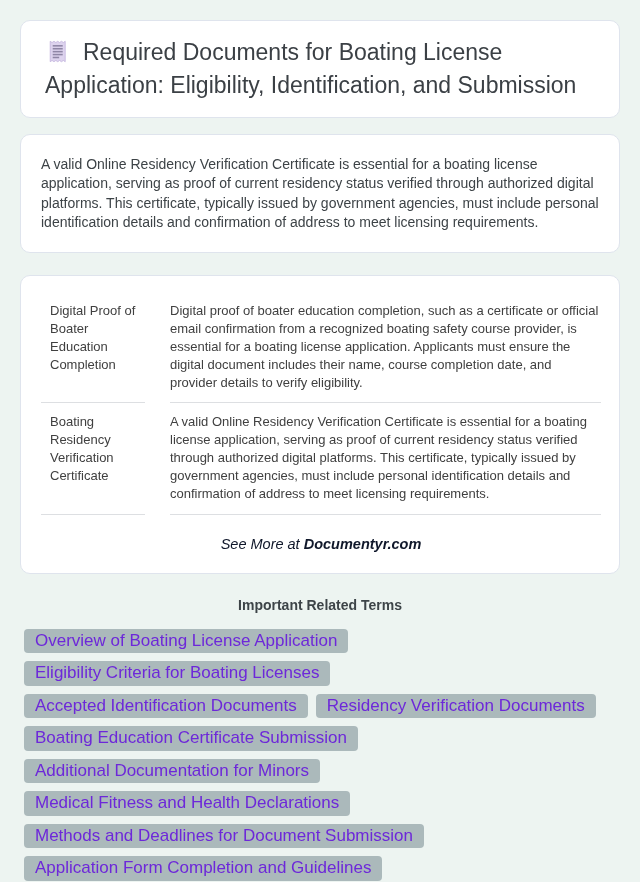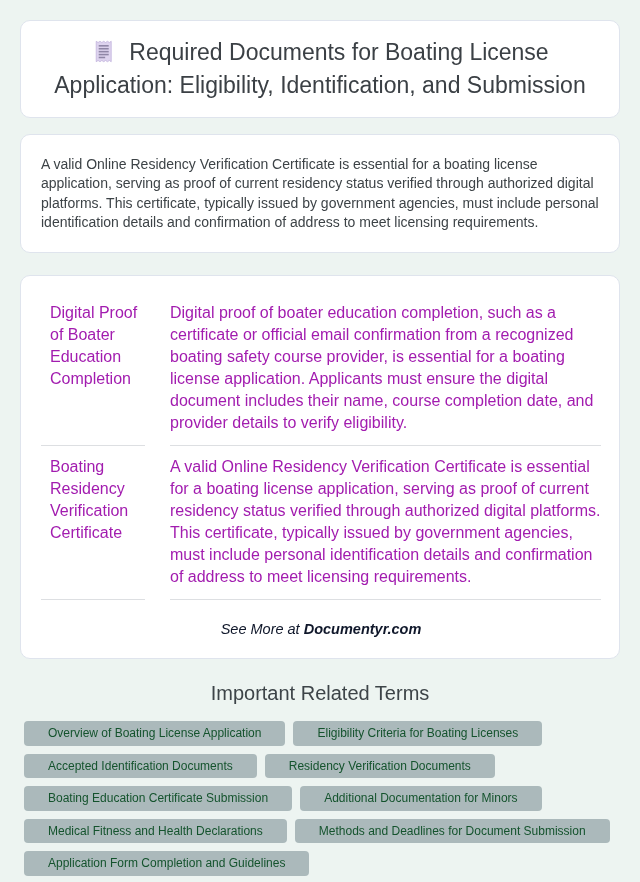--- a/index.html
+++ b/index.html
@@ -26,21 +26,20 @@
   
   .title-card {
     margin-top: 20px;
     min-height: 98px;
     padding: 13px 24px;
     display: flex;
     align-items: center;
     justify-content: center;
   }
   .title-inner {
-    text-align: center;
     font-size: 23px;
     line-height: 1.27;
     color: #3b4045;
   }
   .title-icon {
     display: inline-block;
     vertical-align: -4px;
     margin-right: 13px;
   }
   
@@ -58,53 +57,53 @@
     padding: 16px 18px 18px 20px;
   }
   .doc-row {
     display: grid;
     grid-template-columns: 104px 1fr;
     column-gap: 25px;
   }
   .cell {
     border-bottom: 1px solid #dddfe2;
     padding: 10px 0 11px;
-    font-size: 16px;
+    font-size: 13px;
     line-height: 1.375;
-    color: #a21caf;
+    color: #404040;
   }
   .term-cell { padding-left: 9px; }
   .see-more {
     text-align: center;
     font-style: italic;
     font-size: 14.5px;
     padding: 21px 0 3px;
     color: #0f172a;
   }
   .see-more .site { font-weight: 700; }
   
   .related-heading {
     margin: 23px 0 16px;
     text-align: center;
-    font-size: 20px;
-    font-weight: 400;
+    font-size: 14px;
+    font-weight: 700;
     color: #3d4448;
   }
   .chips {
     margin: 13px 24px 0;
     display: flex;
     flex-wrap: wrap;
     gap: 8px;
   }
   .chip {
     background: #abb9bb;
-    color: #14532d;
-    font-size: 12px;
+    color: #6d28d9;
+    font-size: 17px;
     line-height: 12.5px;
-    padding: 6px 24px;
+    padding: 6px 11px;
     border-radius: 4px;
     white-space: nowrap;
     cursor: pointer;
   }
   
   .footer-bar {
     margin: 18px 16px 0;
     height: 30px;
     background: #e3eae7;
     border-radius: 2px;

